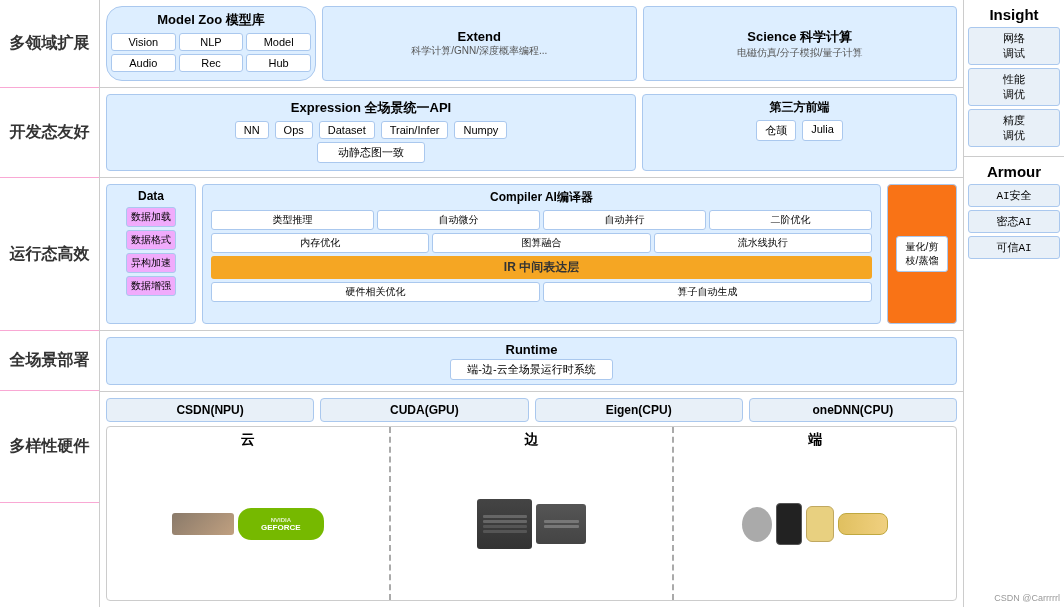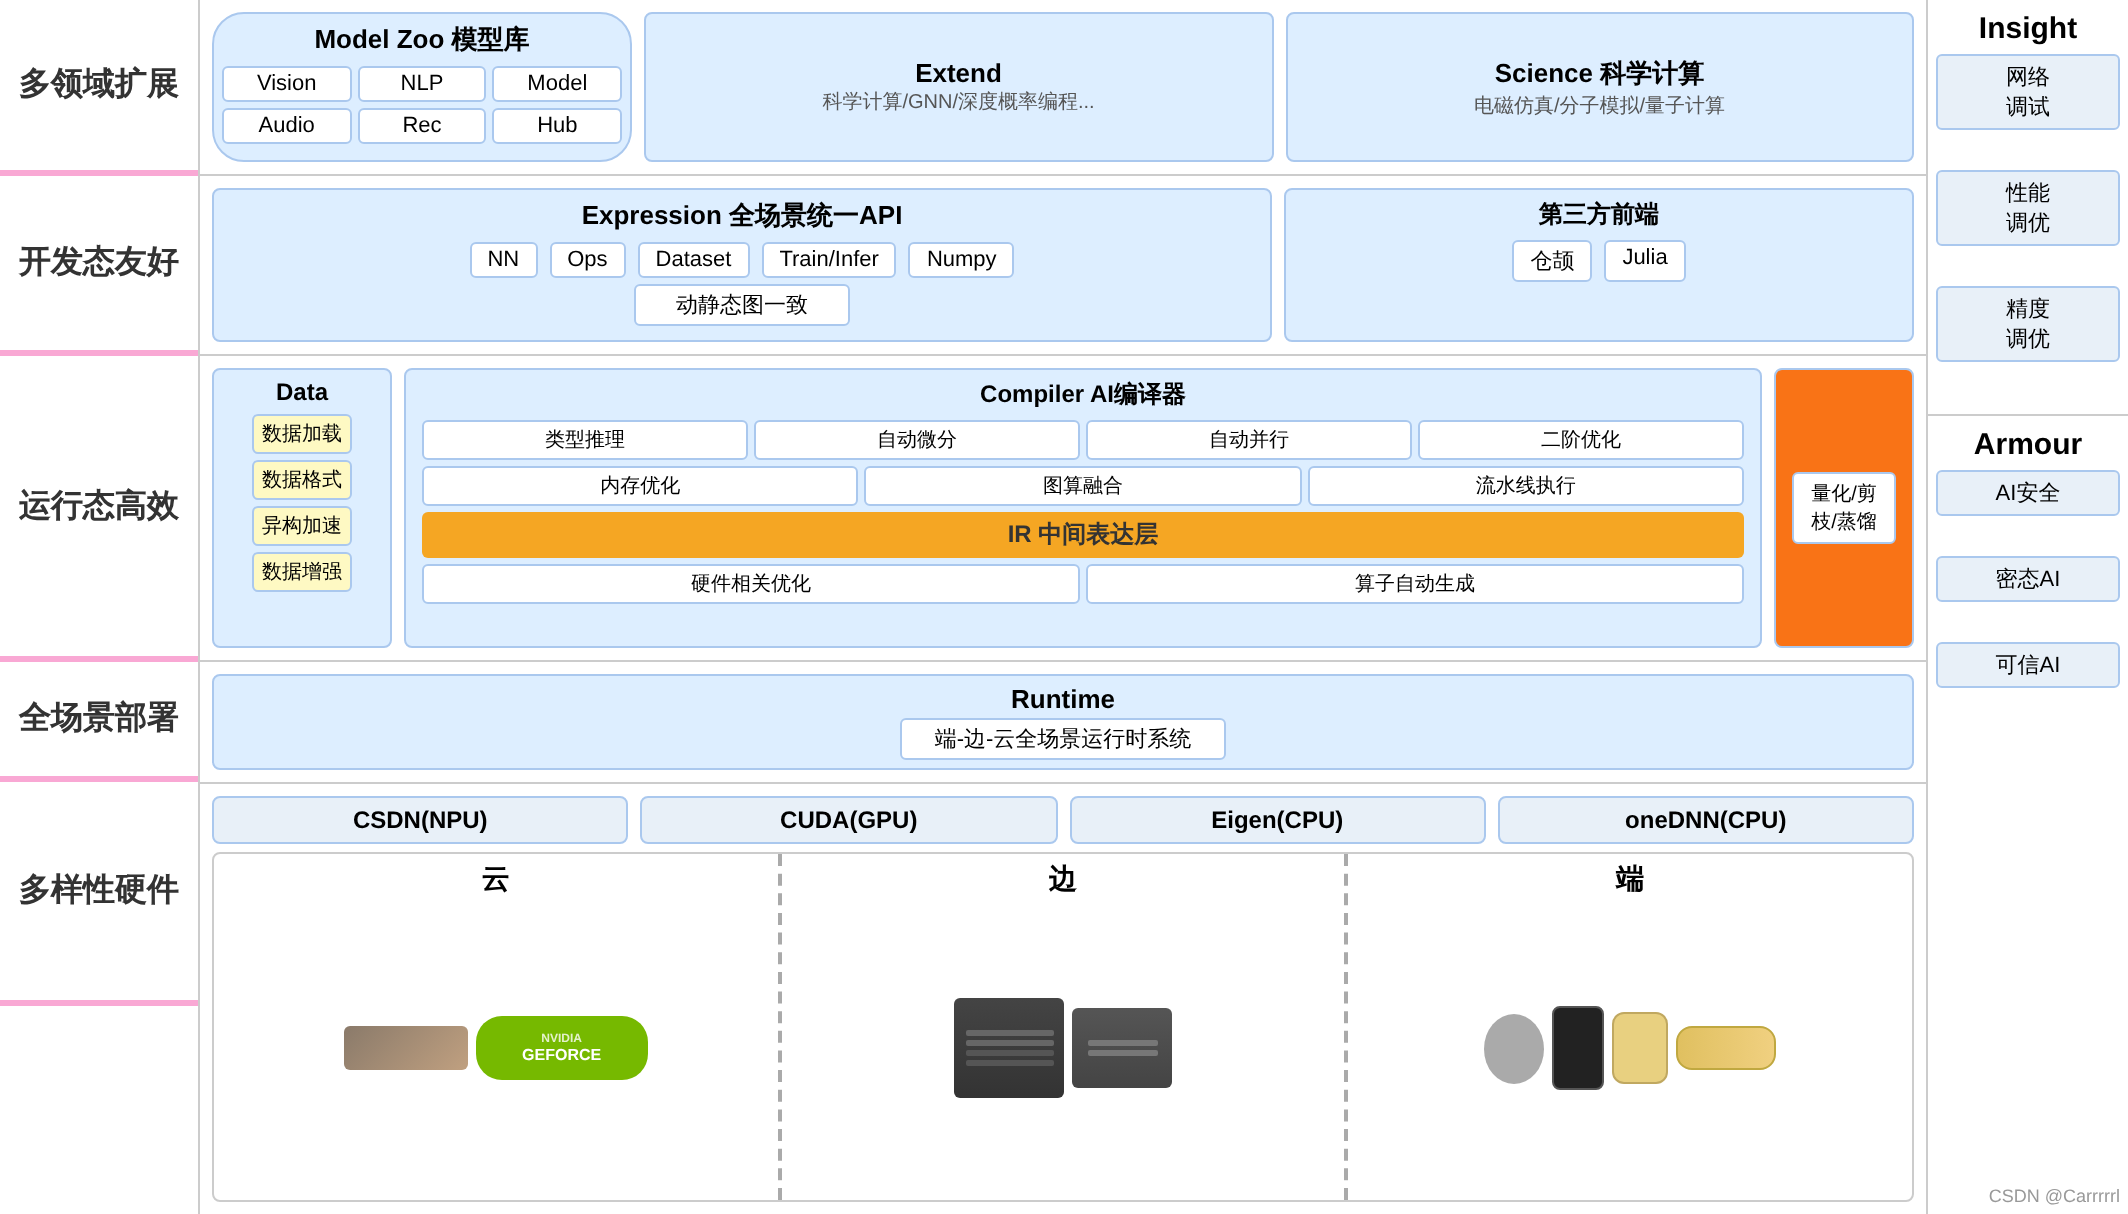--- a/index.html
+++ b/index.html
@@ -23,21 +23,21 @@
       flex-direction: column;
       border-right: 1px solid #ccc;
     }
     .left-label {
       display: flex;
       align-items: center;
       justify-content: center;
       font-size: 16px;
       font-weight: bold;
       color: #333;
-      border-bottom: 3px solid #f9a8d4;
+      border-bottom: 1px solid #f9a8d4;
       text-align: center;
       padding: 6px;
     }
     .row1-label { flex: 0 0 88px; }
     .row2-label { flex: 0 0 90px; }
     .row3-label { flex: 0 0 153px; }
     .row4-label { flex: 0 0 60px; }
     .row5-label { flex: 0 0 112px; }
 
     .center-area {
@@ -201,21 +201,21 @@
       border-radius: 4px;
       padding: 4px 8px;
       width: 90px;
       display: flex;
       flex-direction: column;
       align-items: center;
     }
     .data-title { font-weight: bold; font-size: 12px; margin-bottom: 4px; }
     .data-items { display: flex; flex-direction: column; gap: 3px; }
     .data-item {
-      background: #fef9c3;
+      background: #f0abfc;
       border: 1px solid #aac8ee;
       border-radius: 3px;
       padding: 2px 4px;
       font-size: 10px;
       text-align: center;
     }
     .compiler-box {
       background: #ddeeff;
       border: 1px solid #aac8ee;
       border-radius: 4px;
@@ -378,22 +378,23 @@
       font-weight: bold;
       font-size: 15px;
       margin-bottom: 4px;
     }
     .right-item {
       background: #e8f0f8;
       border: 1px solid #aac8ee;
       border-radius: 3px;
       padding: 3px 4px;
       font-size: 11px;
-      margin-bottom: 20px;
-      text-align: center;
+      margin-bottom: 3px;
+      text-align: center;
+      font-family: Liberation Mono, monospace;
     }
     .right-armour {
       padding: 6px 4px;
       text-align: center;
     }
     .right-armour-title {
       font-weight: bold;
       font-size: 15px;
       margin-bottom: 4px;
     }

